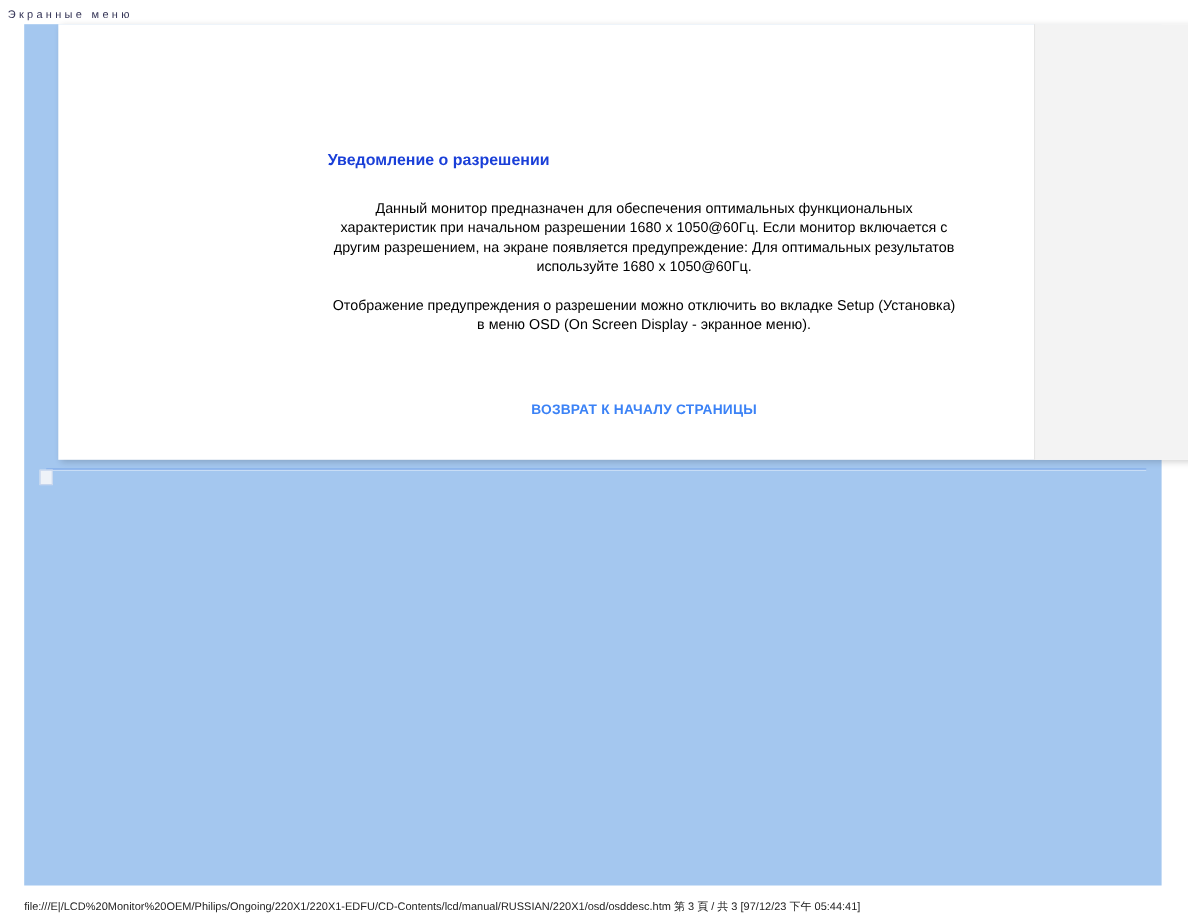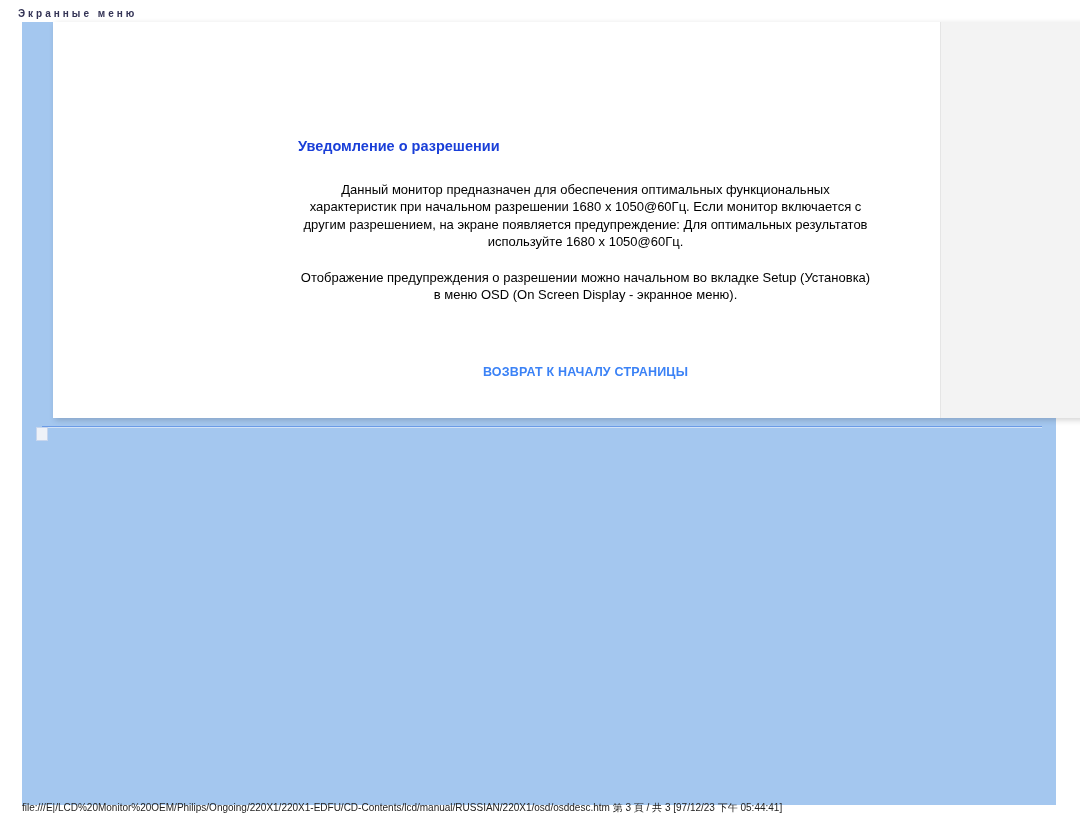--- a/index.html
+++ b/index.html
@@ -6,26 +6,25 @@
     margin: 0;
     padding: 0;
     width: 1080px;
     height: 834px;
     background: #ffffff;
     font-family: Arial, Helvetica, sans-serif;
     overflow: hidden;
   }
   .page-header {
     position: absolute;
-    left: 18px;
+    left: 7px;
     top: 8px;
     font-size: 10px;
     letter-spacing: 3px;
     color: #333355;
-    font-weight: bold;
   }
   .blue-bg {
     position: absolute;
     left: 22px;
     top: 22px;
     width: 1034px;
     height: 783px;
     background: #a4c7ef;
   }
   .content-column {
@@ -96,40 +95,40 @@
     font-size: 9px;
     color: #555;
     background: #eef2f8;
     border: 1px solid #c7d6ee;
     text-align: center;
     line-height: 10px;
   }
   .footer-line {
     position: absolute;
     left: 22px;
-    bottom: 19px;
+    bottom: 3px;
     font-size: 10px;
     color: #222222;
     white-space: nowrap;
   }
 </style>
 </head>
 <body>
 
 <div class="page-header">Экранные меню</div>
 
 <div class="blue-bg">
 
   <div class="content-column">
     <div class="right-strip"></div>
 
     <div class="inner-text">
       <div class="section-heading">Уведомление о разрешении</div>
       <div class="para">Данный монитор предназначен для обеспечения оптимальных функциональных характеристик при начальном разрешении 1680 x 1050@60Гц. Если монитор включается с другим разрешением, на экране появляется предупреждение: Для оптимальных результатов используйте 1680 x 1050@60Гц.</div>
-      <div class="para">Отображение предупреждения о разрешении можно начальном во вкладке Setup (Установка) в меню OSD (On Screen Display - экранное меню).</div>
+      <div class="para">Отображение предупреждения о разрешении можно отключить во вкладке Setup (Установка) в меню OSD (On Screen Display - экранное меню).</div>
       <a href="#" class="back-link">ВОЗВРАТ К НАЧАЛУ СТРАНИЦЫ</a>
     </div>
   </div>
 
   <div class="hr-line"></div>
   <div class="tiny-box"></div>
 
 </div>
 
 <div class="footer-line">file:///E|/LCD%20Monitor%20OEM/Philips/Ongoing/220X1/220X1-EDFU/CD-Contents/lcd/manual/RUSSIAN/220X1/osd/osddesc.htm 第 3 頁 / 共 3  [97/12/23 下午 05:44:41]</div>

